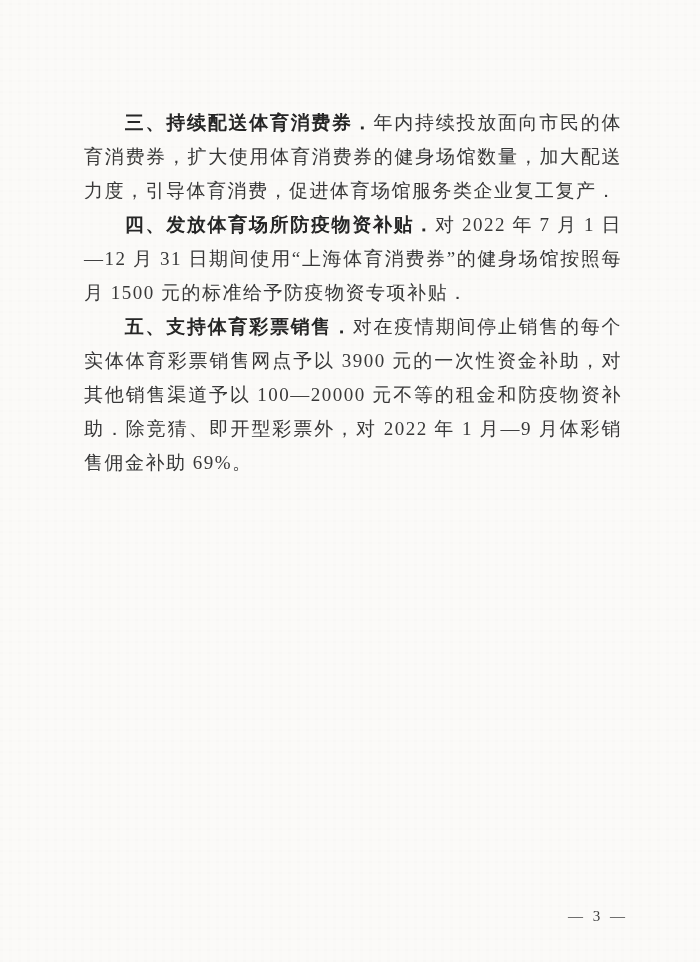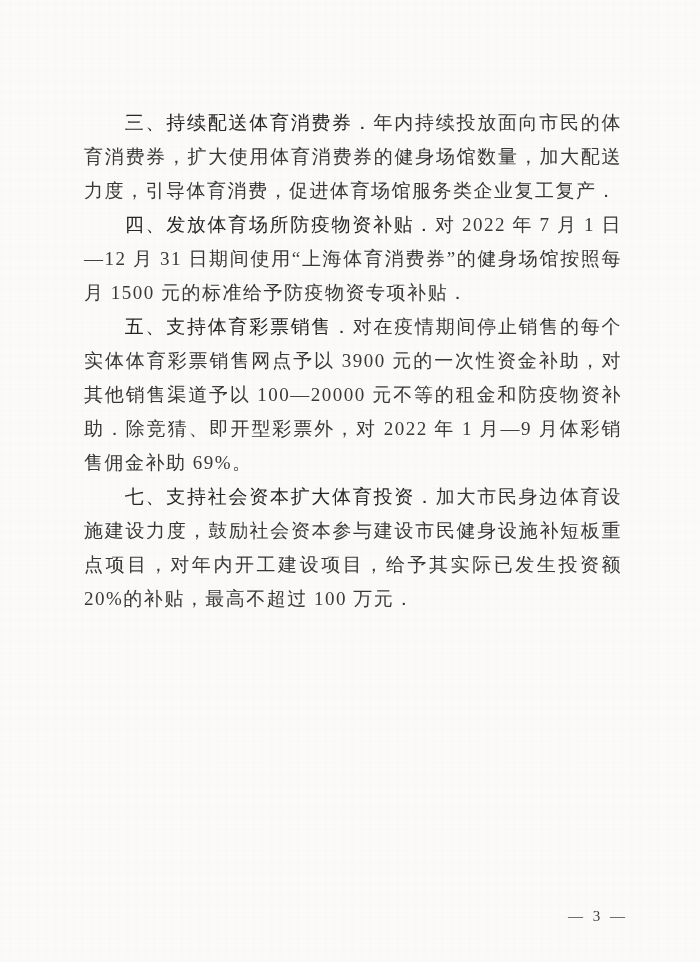--- a/index.html
+++ b/index.html
@@ -41,21 +41,21 @@
     padding: 0;
     font-size: 19px;
     line-height: 34px;
     letter-spacing: 1.5px;
     text-align: justify;
     text-justify: inter-ideograph;
     text-indent: 2.15em;
     color: #383838;
   }
   p.para .head {
-    font-weight: 400;
+    font-weight: 700;
     color: #262626;
   }
   .pageno {
     position: absolute;
     left: 558px;
     top: 908px;
     width: 80px;
     text-align: center;
     font-size: 15px;
     letter-spacing: 3px;
@@ -70,18 +70,17 @@
   <div class="scan-noise"></div>
 
   <div class="content">
     <p class="para"><span class="head">三、持续配送体育消费券．</span><span>年内持续投放面向市民的体育消费券，扩大使用体育消费券的健身场馆数量，加大配送力度，引导体育消费，促进体育场馆服务类企业复工复产．</span></p>
 
     <p class="para"><span class="head">四、发放体育场所防疫物资补贴．</span><span>对 2022 年 7 月 1 日—12 月 31 日期间使用“上海体育消费券”的健身场馆按照每月 1500 元的标准给予防疫物资专项补贴．</span></p>
 
     <p class="para"><span class="head">五、支持体育彩票销售．</span><span>对在疫情期间停止销售的每个实体体育彩票销售网点予以 3900 元的一次性资金补助，对其他销售渠道予以 100—20000 元不等的租金和防疫物资补助．除竞猜、即开型彩票外，对 2022 年 1 月—9 月体彩销售佣金补助 69%。</span></p>
 
 
-    <p class="para"><span class="head">七、支持社会资本扩大体育投资．</span><span>加大市民身边体育设施建设力度，鼓励社会资本参与建设市民健身设施补短板重点项目，对年内开工建设项目，给予其实际已发生投资额 20%的补贴，最高不超过 100 万元．</span></p>
 
   </div>
 
   <div class="pageno">— 3 —</div>
 </div>
 
 </body></html>

